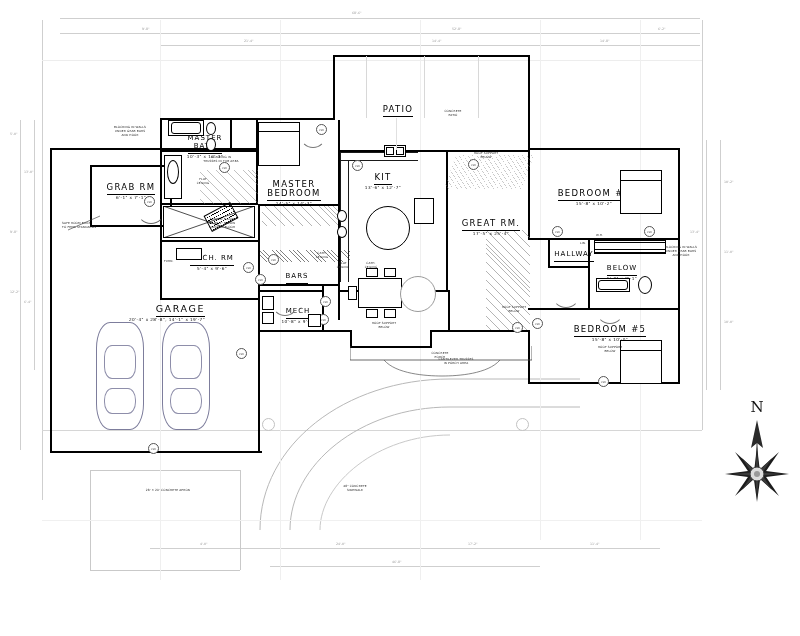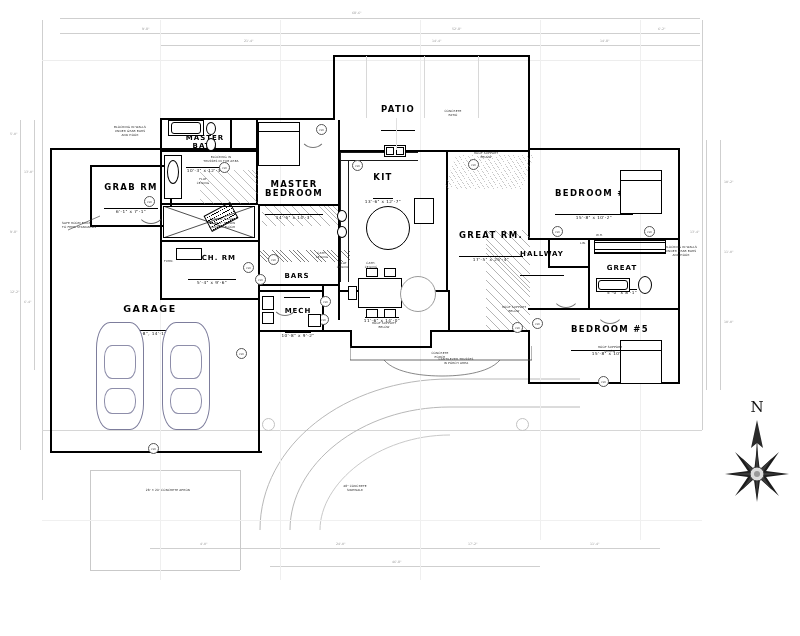--- a/index.html
+++ b/index.html
@@ -9,22 +9,22 @@
   
   .wall{position:absolute;background:#000;}
   .wthin{position:absolute;background:#1a1a1a;}
   .gray{position:absolute;background:#b9b9b9;}
   .vlight{position:absolute;background:#dcdcdc;}
   .roomthick{position:absolute;border:2px solid #000;box-sizing:border-box;}
 
   
   .rlabel{position:absolute;text-align:center;white-space:nowrap;
           font-family:"DejaVu Sans",sans-serif;color:#000;line-height:1.08;}
-  .rname{font-size:8.5px;letter-spacing:1.3px;font-weight:700;
-         border-bottom:1px solid #000;padding-bottom:16px;display:inline-block;}
+  .rname{font-size:8.5px;letter-spacing:1.3px;font-weight:400;
+         border-bottom:1px solid #000;padding-bottom:2px;display:inline-block;}
   .rname.big{font-size:9.5px;letter-spacing:1.6px;}
   .rname.sm{font-size:7px;letter-spacing:1px;}
   .rdim{font-size:4.2px;letter-spacing:.4px;margin-top:1px;display:block;color:#111;}
   .note{position:absolute;font-family:"DejaVu Sans",sans-serif;font-size:2.9px;
         line-height:1.35;text-align:center;color:#222;letter-spacing:.15px;white-space:pre-line;}
   .note.l{text-align:left;}
   .dimtxt{position:absolute;font-family:"DejaVu Sans",sans-serif;font-size:3.2px;
           color:#9a9a9a;white-space:nowrap;}
   .dimline{position:absolute;background:#cfcfcf;height:1px;}
   .dimlineV{position:absolute;background:#cfcfcf;width:1px;}
@@ -208,21 +208,21 @@
 
   <div>
     <div class="hatchlt" style="left:262px;top:206px;width:76px;height:20px;opacity:.55;"></div>
     <div class="hatchlt" style="left:200px;top:170px;width:58px;height:34px;opacity:.45;"></div>
     <div class="hatchlt" style="left:450px;top:155px;width:78px;height:34px;opacity:.4;transform:skewX(-20deg);"></div>
     <div class="hatchlt" style="left:486px;top:230px;width:44px;height:100px;opacity:.55;"></div>
     <div class="hatch" style="left:258px;top:250px;width:92px;height:12px;opacity:.5;"></div>
   </div>
 
   <div>
-    <div class="rlabel" style="left:95px;top:298px;width:110px;">
+    <div class="rlabel" style="left:95px;top:298px;width:110px;text-align:right;">
       <span class="rname big">GARAGE</span>
       <span class="rdim">20'-4" x 28'-8", 14'-1" x 19'-7"</span>
     </div>
 
     <div class="carbody" style="left:96px;top:322px;width:48px;height:108px;"></div>
     <div class="carwin" style="left:104px;top:345px;width:32px;height:34px;"></div>
     <div class="carwin" style="left:104px;top:388px;width:32px;height:26px;"></div>
 
     <div class="carbody" style="left:162px;top:322px;width:48px;height:108px;"></div>
     <div class="carwin" style="left:170px;top:345px;width:32px;height:34px;"></div>
@@ -361,21 +361,21 @@
     <div class="rect" style="left:366px;top:309px;width:12px;height:9px;"></div>
     <div class="rect" style="left:384px;top:309px;width:12px;height:9px;"></div>
     <div class="rect" style="left:348px;top:286px;width:9px;height:14px;"></div>
     <div class="rect" style="left:403px;top:286px;width:9px;height:14px;"></div>
     <div class="circ" style="left:400px;top:276px;width:36px;height:36px;border-color:#9a9a9a;"></div>
     <div class="note" style="left:360px;top:322px;width:48px;">ROOF SUPPORT
 BELOW</div>
   </div>
 
   <div>
-    <div class="rlabel" style="left:452px;top:224px;width:78px;">
+    <div class="rlabel" style="left:452px;top:212px;width:78px;">
       <span class="rname">GREAT RM.</span>
       <span class="rdim">17'-5" x 25'-4"</span>
     </div>
     <div class="note" style="left:462px;top:152px;width:48px;">ROOF SUPPORT
 BELOW</div>
     <div class="tag" style="left:468px;top:159px;">2x6</div>
     <div class="note" style="left:490px;top:306px;width:48px;">ROOF SUPPORT
 BELOW</div>
     <div class="tag" style="left:512px;top:322px;">2x6</div>
   </div>
@@ -397,25 +397,25 @@
       <span class="rname">BEDROOM #2</span>
       <span class="rdim">15'-8" x 10'-2"</span>
     </div>
     <div class="rect" style="left:620px;top:170px;width:42px;height:44px;"></div>
     <div class="rect" style="left:620px;top:170px;width:42px;height:11px;"></div>
     <div class="tag" style="left:552px;top:226px;">2x6</div>
     <div class="tag" style="left:644px;top:226px;">2x6</div>
   </div>
 
   <div>
-    <div class="rlabel" style="left:514px;top:242px;width:56px;">
+    <div class="rlabel" style="left:546px;top:242px;width:56px;">
       <span class="rname sm">HALLWAY</span>
     </div>
     <div class="rlabel" style="left:596px;top:256px;width:52px;">
-      <span class="rname sm">GREAT</span>
+      <span class="rname sm">BELOW</span>
       <span class="rdim">5'-0" x 8'-1"</span>
     </div>
     <div class="note l" style="left:580px;top:242px;width:14px;">LIN.</div>
     <div class="note l" style="left:596px;top:234px;width:14px;">W.H.</div>
     <div class="stairs" style="left:594px;top:240px;width:72px;height:14px;"></div>
     <div class="rect" style="left:596px;top:278px;width:34px;height:14px;"></div>
     <div class="rect" style="left:598px;top:280px;width:30px;height:10px;border-radius:3px;"></div>
     <div class="ovl" style="left:638px;top:276px;width:14px;height:18px;"></div>
     <div class="swing" style="left:552px;top:280px;width:28px;height:28px;
          border-color:transparent transparent #777 transparent;"></div>

